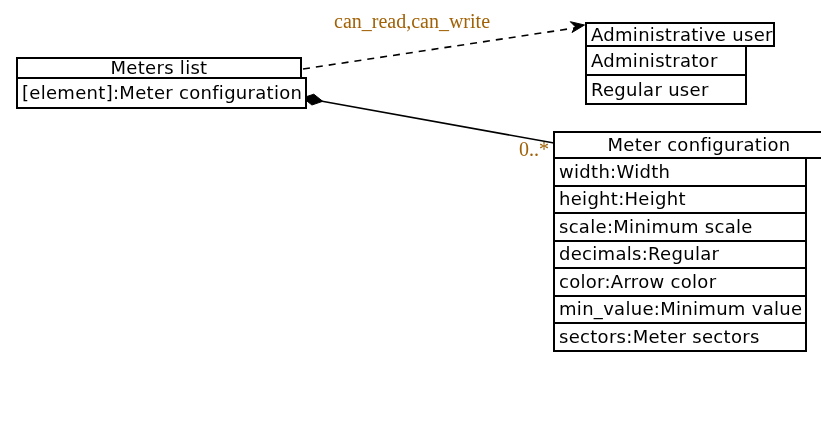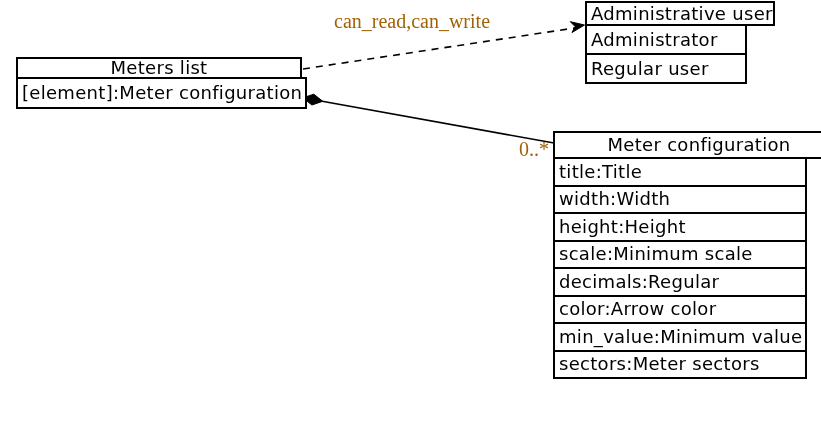--- a/index.html
+++ b/index.html
@@ -43,21 +43,21 @@
   }
   .cell + .cell { margin-top: -2px; }
   .cell.hdr { justify-content: center; }
 
   
   #meters-list { left: 16px; top: 57px; }
   #meters-list .hdr { width: 286px; height: 22px; }
   #meters-list .row { width: 291px; height: 32px; }
 
   
-  #admin-user { left: 585px; top: 1px; }
+  #admin-user { left: 585px; top: 22px; }
   #admin-user .hdr { width: 190px; height: 25px; justify-content: flex-start; }
   #admin-user .row { width: 162px; height: 31px; }
 
   
   #meter-config { left: 553px; top: 131px; }
   #meter-config .hdr { width: 292px; height: 28px; }
   #meter-config .row { width: 254px; height: 29.5px; }
 
   .edge-label {
     position: absolute;
@@ -91,21 +91,20 @@
   </div>
 
   <div class="node" id="admin-user">
     <div class="cell hdr">Administrative user</div>
     <div class="cell row">Administrator</div>
     <div class="cell row">Regular user</div>
   </div>
 
   <div class="node" id="meter-config">
     <div class="cell hdr">Meter configuration</div>
-    <div class="cell row">title:Title</div>
     <div class="cell row">width:Width</div>
     <div class="cell row">height:Height</div>
     <div class="cell row">scale:Minimum scale</div>
     <div class="cell row">decimals:Regular</div>
     <div class="cell row">color:Arrow color</div>
     <div class="cell row">min_value:Minimum value</div>
     <div class="cell row">sectors:Meter sectors</div>
   </div>
 
   <div class="edge-label" id="lbl-permissions">can_read,can_write</div>

